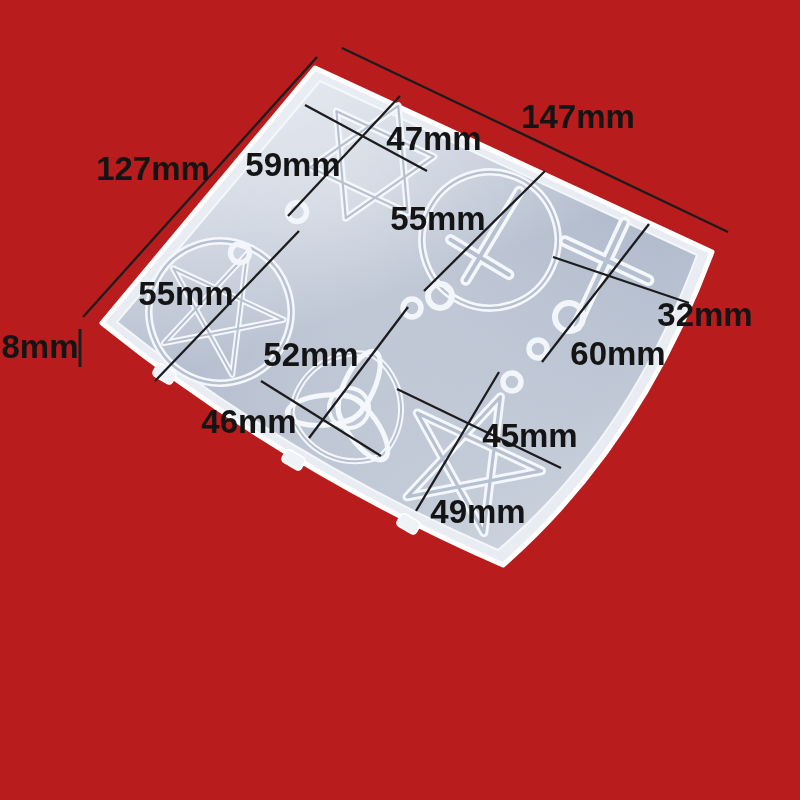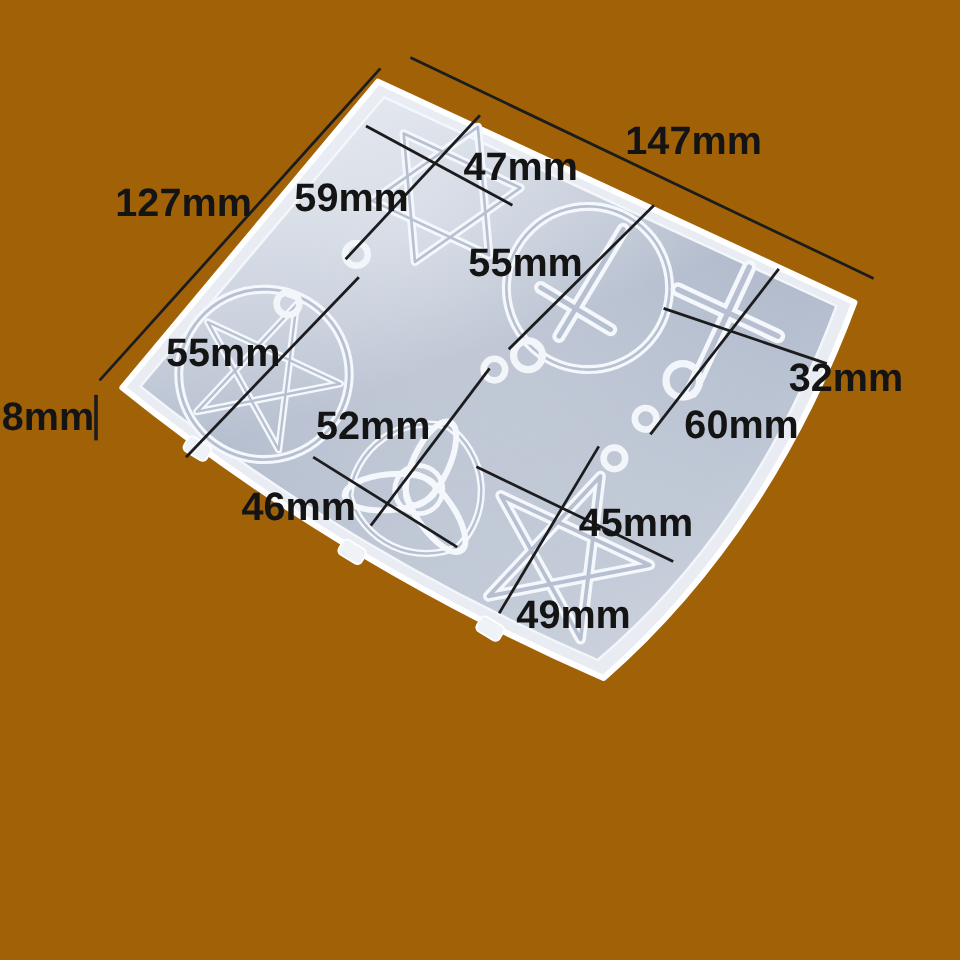--- a/index.html
+++ b/index.html
@@ -1,17 +1,17 @@
 <!DOCTYPE html>
 <html><head>
 <meta charset="utf-8">
 <style>
   html,body{margin:0;padding:0;background:#ffffff;}
   .stage{
-    position:relative;width:800px;height:800px;background:#a16207;overflow:hidden;
+    position:relative;width:800px;height:800px;background:#b91c1c;overflow:hidden;
     font-family:"Liberation Sans", sans-serif;
     text-align:center;
   }
   svg{display:block;}
   .dim-line{stroke:#1c1c1e;stroke-width:2.3;fill:none;}
   .dim-label{
     font-family:"Liberation Sans", sans-serif;
     font-size:33px;font-weight:600;fill:#141414;text-anchor:middle;
   }
   .cav-w{stroke:#f4f7fb;fill:none;stroke-linejoin:round;stroke-linecap:round;}

